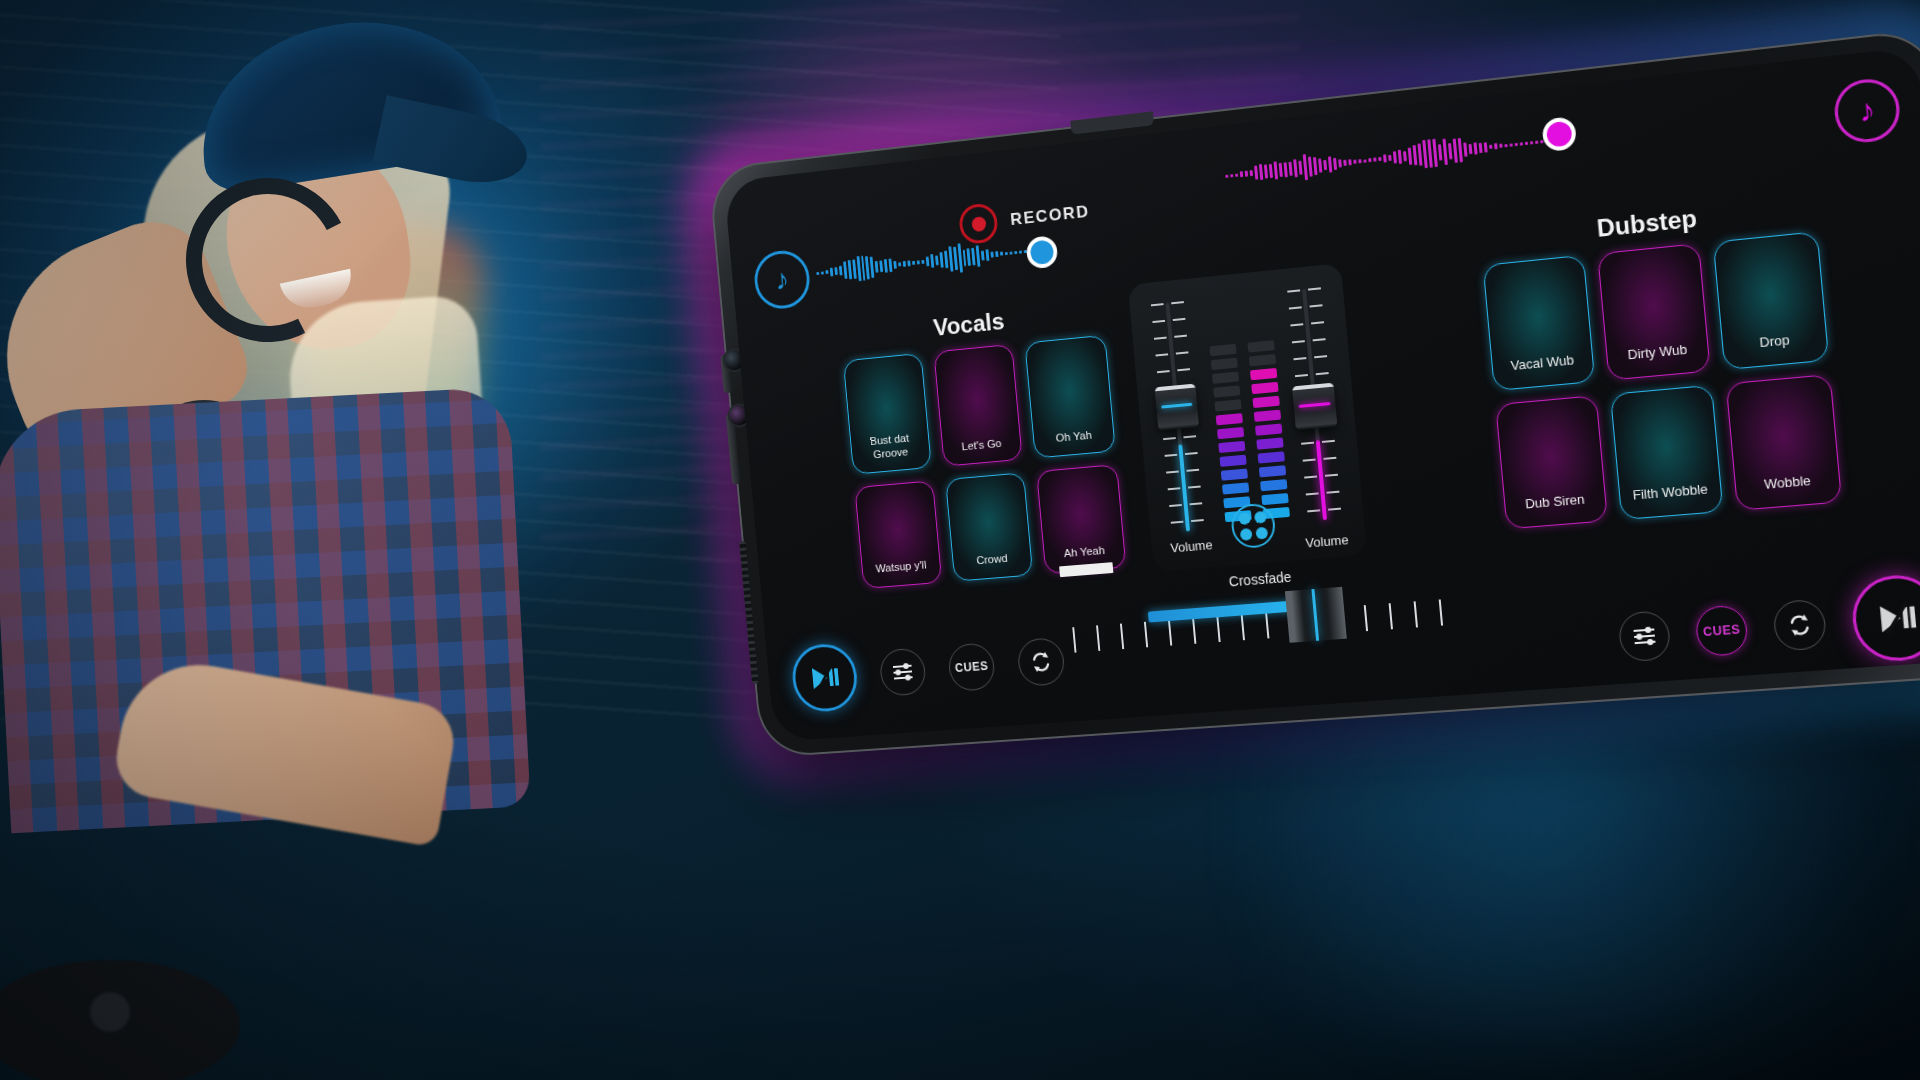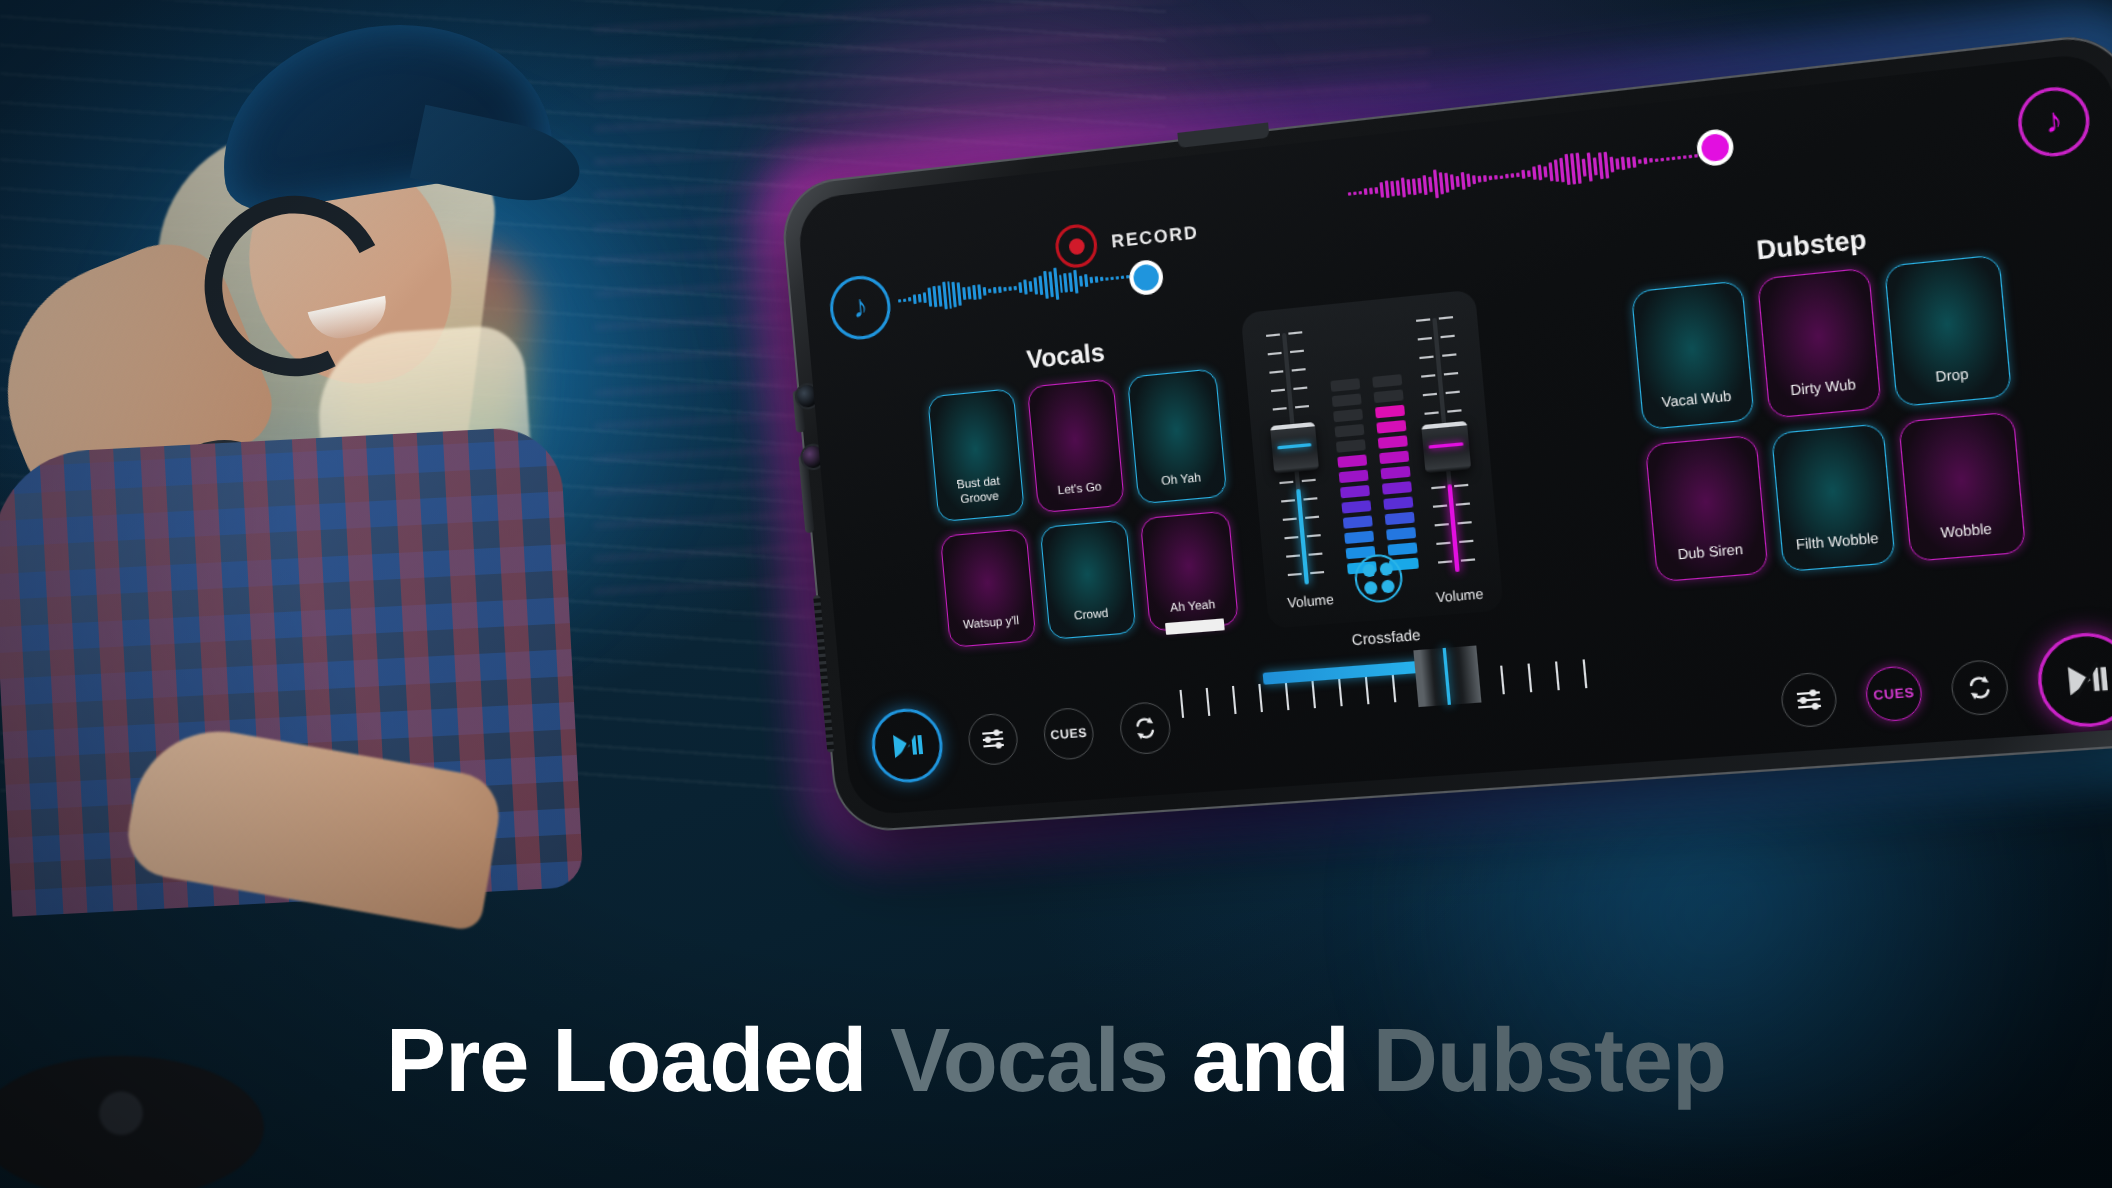--- a/index.html
+++ b/index.html
@@ -534,17 +534,14 @@
                 <line x1="26" y1="2" x2="8" y2="28" stroke="#0d0f11" stroke-width="3"></line>
               </svg>
             </div>
           </div>
 
         </div>
       </div>
     </div>
   </div>
 
-  <div class="tagline">
-    <span class="t-white">Pre Loaded </span><span class="t-grey">Vocals</span><span class="t-white"> and </span><span class="t-grey2">Dubstep</span>
-  </div>
 
 </div>
 
 </body></html>

